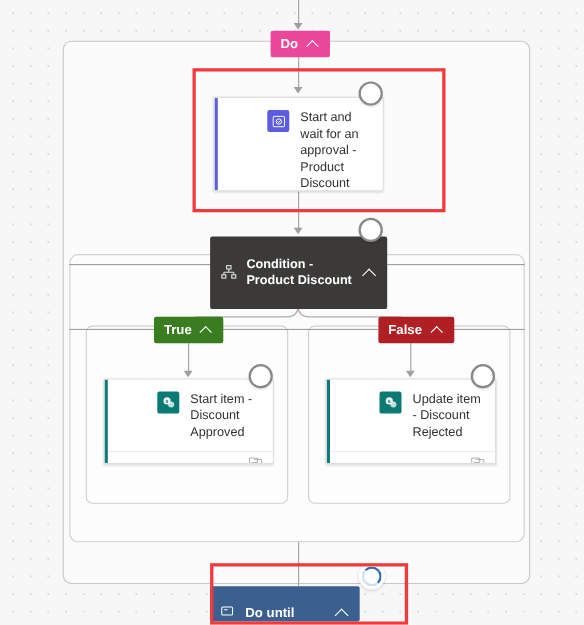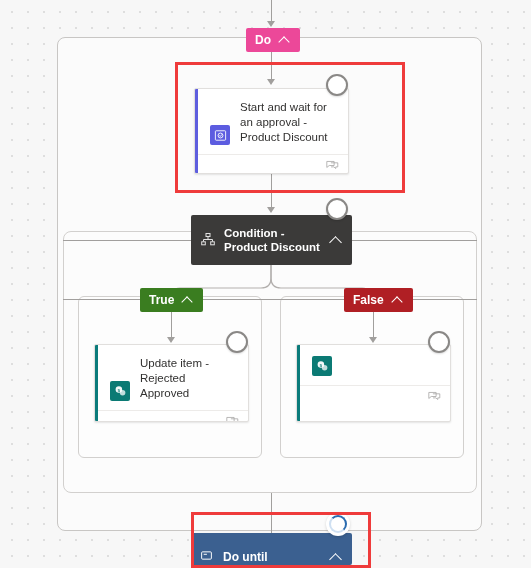--- a/index.html
+++ b/index.html
@@ -120,21 +120,21 @@
   .chip-do    { left: 246px; top: 28px;  background: #ec4899; }
   .chip-true  { left: 140px; top: 288px; background: #3a7d20; }
   .chip-false { left: 344px; top: 288px; background: #b01f24; }
 
   
   .cond-header {
     position: absolute;
     left: 191px;
     top: 215px;
     width: 161px;
-    height: 50px;
+    height: 66px;
     background: #3b3a39;
     border-radius: 2px;
     display: flex;
     align-items: center;
     padding: 0 10px 0 9px;
     box-sizing: border-box;
     gap: 8px;
   }
   .cond-header .cond-title {
     color: #ffffff;
@@ -179,21 +179,22 @@
   }
   .card .accent {
     position: absolute;
     left: 0; top: 0; bottom: 0;
     width: 3px;
   }
   .card .body {
     display: flex;
     gap: 10px;
     padding: 11px 12px 9px 15px;
-    align-items: flex-end;
+    align-items: flex-start;
+    margin-left: 33px;
   }
   .card .label {
     font-size: 11.5px;
     color: #323130;
     line-height: 15px;
   }
   .card .footer {
     border-top: 1px solid #edebe9;
     height: 22px;
     display: flex;
@@ -260,21 +261,21 @@
     border: 2.2px solid #cfe0f2;
     border-top-color: #2b6cb0;
     border-right-color: #2b6cb0;
   }
 
   
   .dountil {
     position: absolute;
     left: 191px;
     top: 533px;
-    width: 161px;
+    width: 136px;
     height: 32px;
     background: #3b6090;
     border-radius: 2px;
     display: flex;
     align-items: center;
     gap: 10px;
     padding: 16px 10px 0 9px;
     box-sizing: border-box;
     color: #ffffff;
     font-size: 12px;
@@ -400,21 +401,21 @@
   <div class="card card-update approved">
     <div class="accent"></div>
     <div class="body">
       <span class="app-icon sharepoint">
         <svg width="13" height="13" viewBox="0 0 16 16" aria-hidden="true">
           <circle cx="6" cy="5.5" r="4" fill="#ffffff" opacity=".95"></circle>
           <circle cx="10.6" cy="9.6" r="3.4" fill="#ffffff" opacity=".75"></circle>
           <text x="4.3" y="8.3" font-size="6" font-family="Liberation Sans, sans-serif" fill="#0b7a74" font-weight="bold">s</text>
         </svg>
       </span>
-      <span class="label">Update item - Rejected Approved</span>
+      <span class="label">Start item - Discount Approved</span>
     </div>
     <div class="footer">
       <span class="footer-icon">
         <svg width="13" height="11" viewBox="0 0 16 13" aria-hidden="true">
           <path d="M1 1.5h9v5H4l-3 2.4z" fill="none" stroke="#605e5c" stroke-width="1"></path>
           <path d="M6 3.2h8.5v5H12v2l-2.4-2H6.2" fill="none" stroke="#605e5c" stroke-width="1"></path>
         </svg>
       </span>
     </div>
   </div>
@@ -423,20 +424,21 @@
   <div class="card card-update rejected">
     <div class="accent"></div>
     <div class="body">
       <span class="app-icon sharepoint">
         <svg width="13" height="13" viewBox="0 0 16 16" aria-hidden="true">
           <circle cx="6" cy="5.5" r="4" fill="#ffffff" opacity=".95"></circle>
           <circle cx="10.6" cy="9.6" r="3.4" fill="#ffffff" opacity=".75"></circle>
           <text x="4.3" y="8.3" font-size="6" font-family="Liberation Sans, sans-serif" fill="#0b7a74" font-weight="bold">s</text>
         </svg>
       </span>
+      <span class="label">Update item - Discount Rejected</span>
     </div>
     <div class="footer">
       <span class="footer-icon">
         <svg width="13" height="11" viewBox="0 0 16 13" aria-hidden="true">
           <path d="M1 1.5h9v5H4l-3 2.4z" fill="none" stroke="#605e5c" stroke-width="1"></path>
           <path d="M6 3.2h8.5v5H12v2l-2.4-2H6.2" fill="none" stroke="#605e5c" stroke-width="1"></path>
         </svg>
       </span>
     </div>
   </div>

